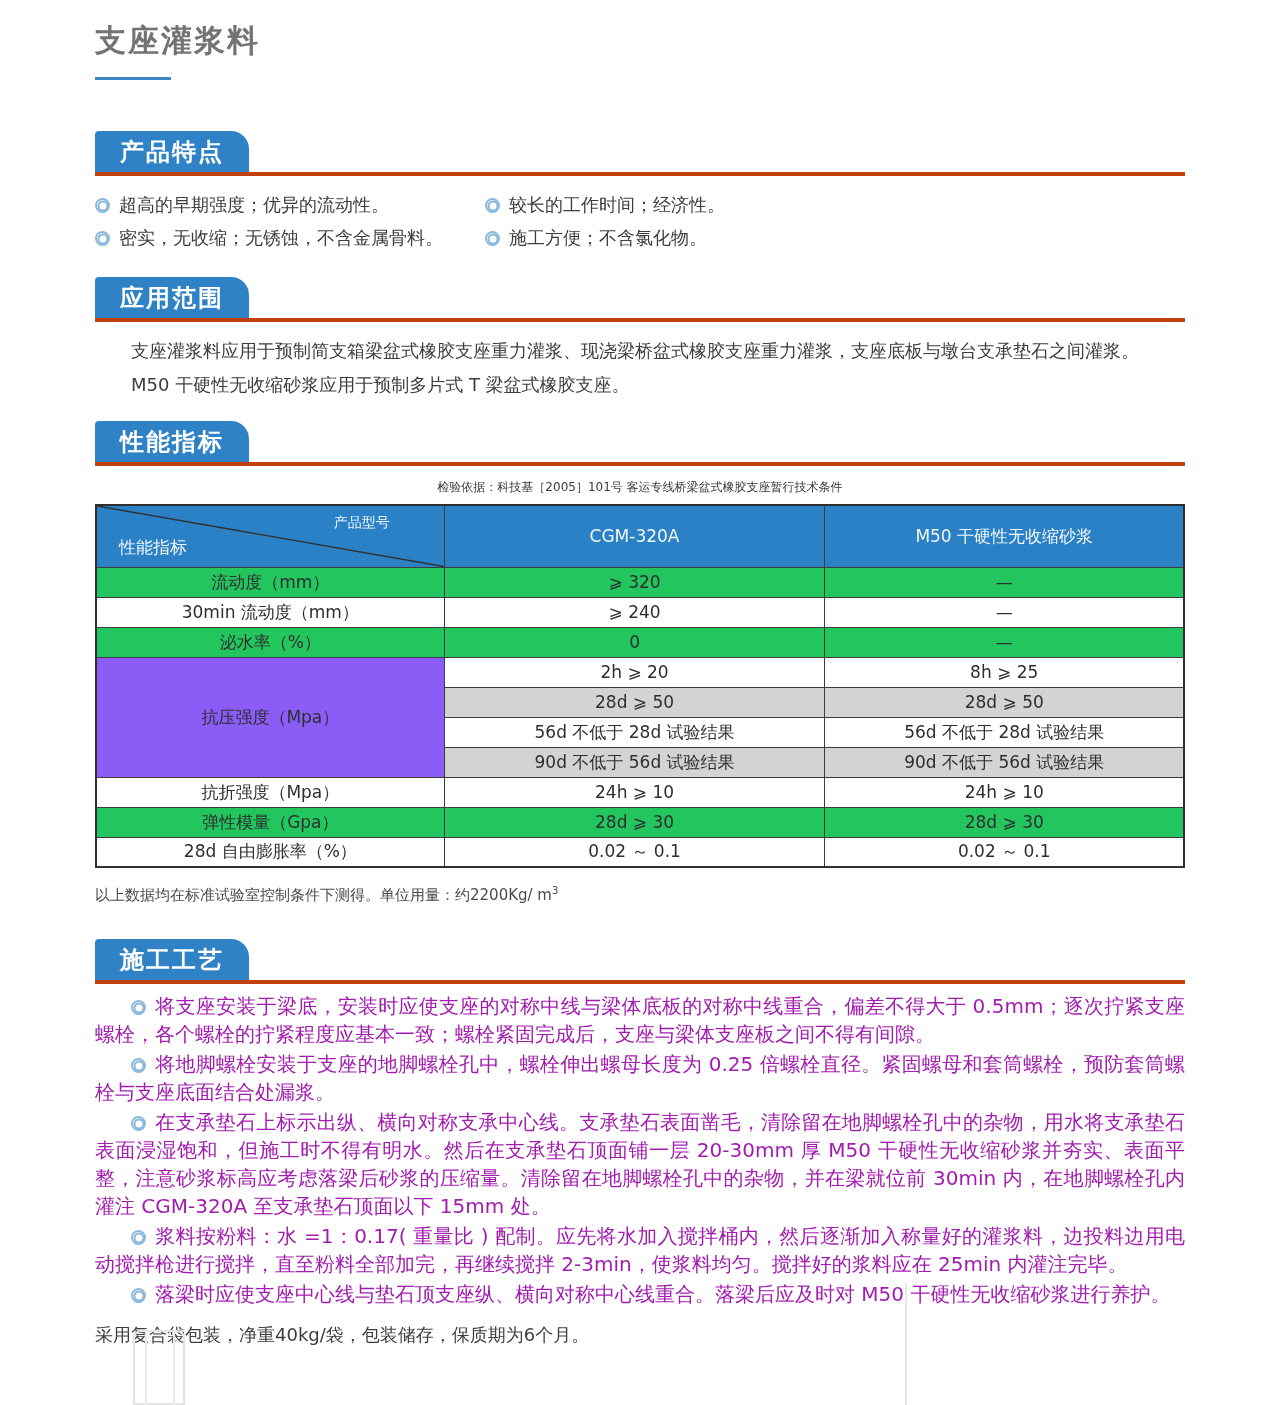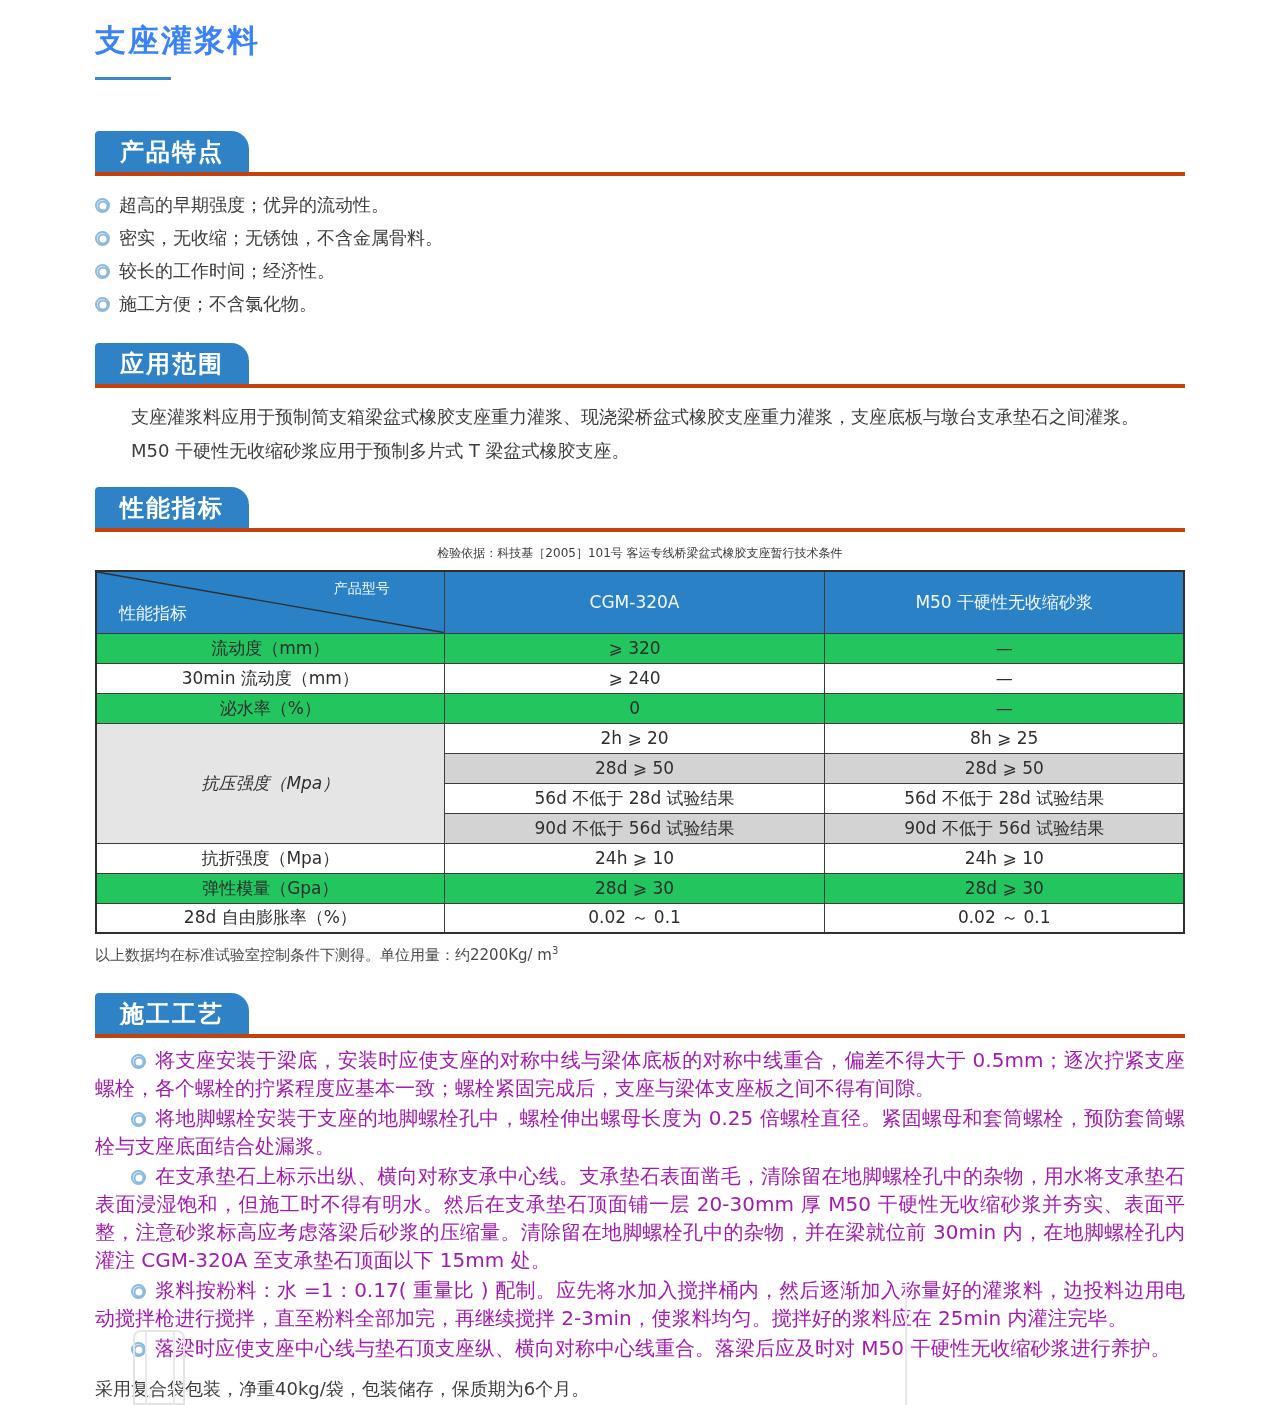--- a/index.html
+++ b/index.html
@@ -1,58 +1,58 @@
 <!DOCTYPE html>
 <html><head>
 <meta charset="utf-8">
 <style>
   * { margin:0; padding:0; box-sizing:border-box; }
   html,body { width:1280px; height:1405px; background:#ffffff; overflow:hidden;
     font-family:"DejaVu Sans","Liberation Sans",sans-serif; }
   .page { position:relative; width:1090px; margin-left:95px; padding-top:20px; }
 
   
-  .doc-title { color:#3b82f6; font-size:31px; font-weight:bold; letter-spacing:2px; line-height:40px; }
+  .doc-title { color:#737373; font-size:31px; font-weight:bold; letter-spacing:2px; line-height:40px; }
   .title-underline { width:76px; height:3px; background:#3c87c7; margin-top:17px; }
 
   
   .section-head { border-bottom:4px solid #c2410c; line-height:0; }
   .badge { display:inline-block; background:#2e82c5; color:#ffffff; font-size:24px; font-weight:bold;
     letter-spacing:2px; line-height:24px; padding:9px 25px 8px 25px; border-radius:4px 18px 0 0; }
 
   
   .ring { display:inline-block; width:15px; height:15px; border:2px solid #8ab9dc; border-radius:50%;
     position:relative; vertical-align:-2px; margin-right:9px; }
   .ring::after { content:""; position:absolute; left:50%; top:50%; transform:translate(-50%,-50%);
     width:7px; height:7px; border:2px solid #8ab9dc; border-radius:50%; }
 
   
-  .features-grid { display:flex; margin-top:12px;flex-direction:column; }
+  .features-grid { display:flex; margin-top:12px; }
   .features-col { width:390px; }
   .features-col.right { width:auto; }
   .feature-item { font-size:18px; color:#3d3d3d; line-height:33px; white-space:nowrap; }
 
   
   .app-text { margin-top:12px; padding-left:36px; font-size:18px; color:#3d3d3d; line-height:34px; }
 
   
   .basis { margin-top:9px; text-align:center; font-size:12px; color:#3a3a3a; line-height:24px; }
   table.spec { width:100%; border-collapse:collapse; margin-top:5px; border:2px solid #2f2f2f; }
   table.spec th, table.spec td { border:1px solid #3c3c3c; text-align:center; font-weight:normal;
     font-size:17px; color:#2e2e2e; height:30px; padding:1px 6px; }
   table.spec tr.thead th { background:#2b81c6; color:#f2f7fb; height:62px; }
   table.spec tr.shade td { background:#22c55e; }
   table.spec td.shade { background:#d3d3d3; }
-  table.spec td.plain { background:#e5e5e5;font-style:italic; }
+  table.spec td.plain { background:#8b5cf6; }
   th.corner { position:relative; padding:0; }
   th.corner svg.diag { position:absolute; left:0; top:0; width:100%; height:100%; }
   .corner-top { position:absolute; right:54px; top:8px; font-size:14px; }
   .corner-bottom { position:absolute; left:22px; bottom:8px; font-size:17px; }
 
-  .table-note { margin-top:9px; font-size:15px; color:#4a4a4a; line-height:16px; }
+  .table-note { margin-top:9px; font-size:15px; color:#4a4a4a; line-height:28px; }
   .table-note sup { font-size:10px; }
 
   
   .paras { margin-top:8px; }
   .paras p { font-size:20px; color:#a21caf; line-height:28px; text-align:justify; text-indent:36px; margin:2px 0; }
 
   
   .pack-item { margin-top:13px; font-size:18px; color:#3d3d3d; line-height:28px; }
 
   .mt-feat { margin-top:51px; }

